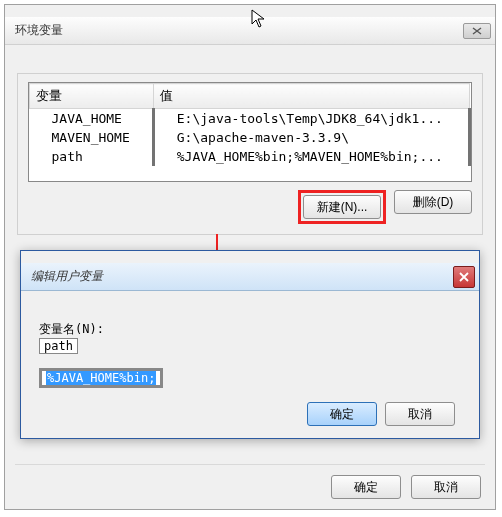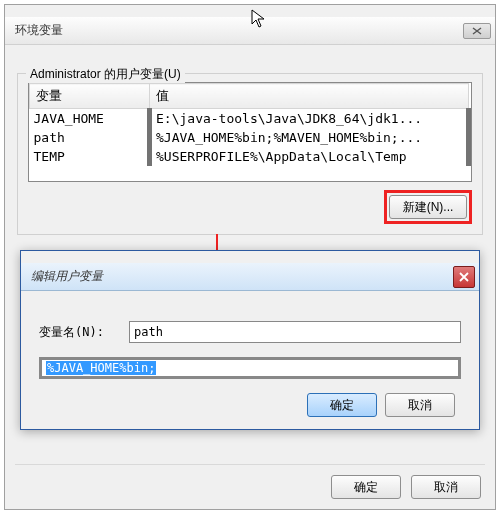--- a/index.html
+++ b/index.html
@@ -53,21 +53,21 @@
     background:#f0f0f0; padding:0 4px;
   }
   .table-wrap {
     border:1px solid #888;
     background:#fff;
     height:100px;
     overflow:hidden;
   }
   table { width:100%; border-collapse:collapse; font-family:"SimSun",monospace; font-size:13px; }
   th { text-align:left; background:linear-gradient(#fdfdfd,#ececec); border:1px solid #d5d5d5; padding:3px 6px; font-weight:normal;}
-  td { padding:2px 4px; border-right:5px solid #737373; white-space:nowrap; overflow:hidden; text-overflow:ellipsis; max-width:280px;margin-top:42px;}
+  td { padding:2px 22px; border-right:3px solid #737373; white-space:nowrap; overflow:hidden; text-overflow:ellipsis; max-width:280px;margin-top:42px;}
   .btn-row { display:flex; gap:8px; justify-content:flex-end; margin-top:8px; }
   .btn {
     min-width:78px; height:24px;
     background:linear-gradient(#fdfdfd,#e4e4e4);
     border:1px solid #8e8e8e; border-radius:3px;
     display:flex; align-items:center; justify-content:center;
     padding:0 8px; cursor:pointer;
     font-family:"SimSun",sans-serif;
   }
   .btn.primary {
@@ -90,21 +90,21 @@
     border:1px solid #2c5aa0;
     background:#f0f0f0;
     box-shadow:0 2px 10px rgba(0,0,0,.3);
   }
   .dialog2 .titlebar {
     background:linear-gradient(#eaf3fc,#cfe3f7);
     border-bottom:1px solid #9bb8d3;
     font-style:italic;
   }
   .dialog2 .body { padding:30px 18px 12px; }
-  .form-row { display:flex; align-items:center; margin-bottom:14px; }
+  .form-row { display:flex; align-items:flex-start; margin-bottom:14px;flex-direction:column; }
   .form-row label { width:90px; font-family:"SimSun",monospace; }
   .form-row .field {
     flex:1; height:22px; border:1px solid #888; background:#fff;
     padding:0 4px; font-family:"SimSun",monospace; font-size:12px;
     display:flex; align-items:center;
   }
   .selected-text { background:#3399ff; color:#fff; padding:0 1px; }
   .outer-bottom { position:absolute; bottom:10px; right:14px; display:flex; gap:10px; }
   .cursor {
     position:absolute;
@@ -126,51 +126,51 @@
           <path d="M1 1 L9 7 M9 1 L1 7" stroke="#555" stroke-width="1.4"></path>
         </svg>
     </div>
   </div>
 
   <svg class="cursor" viewBox="0 0 16 20">
     <path d="M1 1 L1 15 L5 11 L8 18 L10 17 L7 10 L13 10 Z" fill="#fff" stroke="#000" stroke-width="1"></path>
   </svg>
 
   <div class="group" style="margin-top:28px;">
-    <span class="group-title">Administrator 的用户变量(U)</span>
 
     <div class="table-wrap">
       <table>
         <thead>
           <tr>
             <th style="width:120px">变量</th>
             <th>值</th>
           </tr>
         </thead>
         <tbody>
           <tr>
               <td>JAVA_HOME</td>
-              <td>E:\java-tools\Java\JDK8_64\jdk1...</td>
+              <td>E:\java-tools\Temp\JDK8_64\jdk1...</td>
+            </tr>
+          <tr>
+              <td>MAVEN_HOME</td>
+              <td>G:\apache-maven-3.3.9\</td>
             </tr>
           <tr>
               <td>path</td>
               <td>%JAVA_HOME%bin;%MAVEN_HOME%bin;...</td>
-            </tr>
-          <tr>
-              <td>TEMP</td>
-              <td>%USERPROFILE%\AppData\Local\Temp</td>
             </tr>
         </tbody>
       </table>
     </div>
 
     <div class="btn-row">
       <span class="red-box" style="display:inline-flex;padding:2px;">
         <span class="btn">新建(N)...</span>
       </span>
+      <span class="btn">删除(D)</span>
     </div>
   </div>
 
   <div class="thin-border-top"></div>
 
   <div class="outer-bottom">
     <span class="btn" style="min-width:70px">确定</span>
     <span class="btn" style="min-width:70px">取消</span>
   </div>
 </div>

